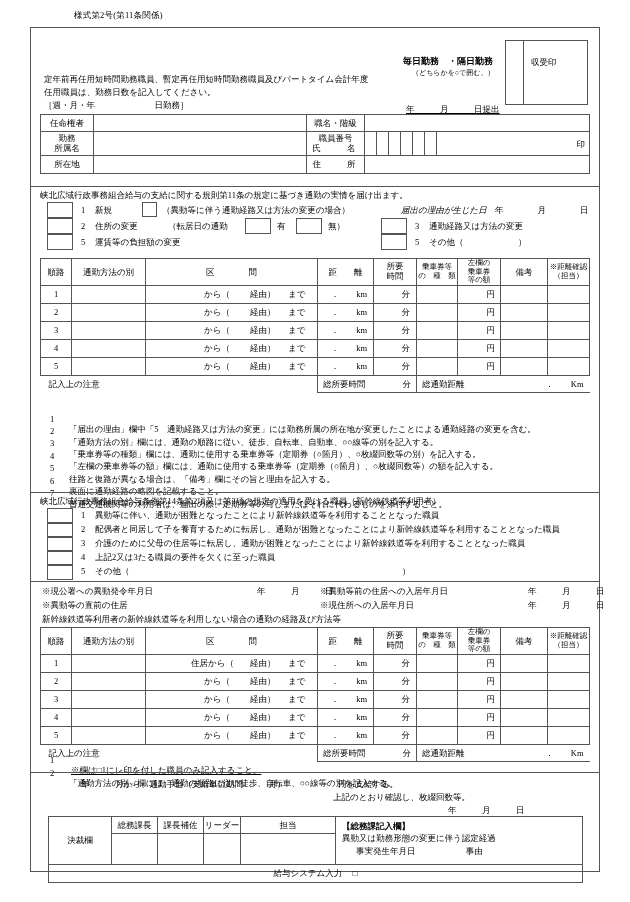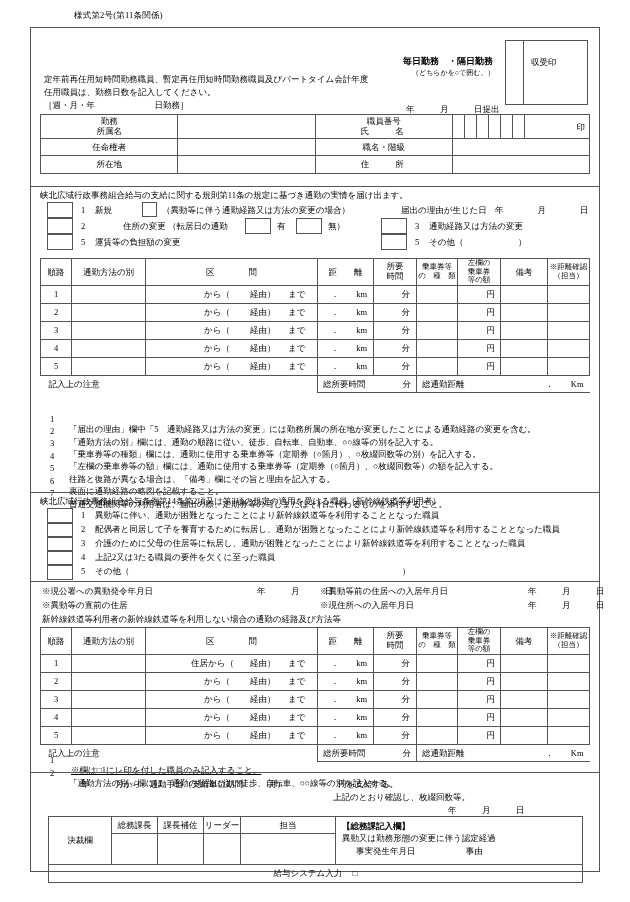--- a/index.html
+++ b/index.html
@@ -43,26 +43,32 @@
   <div class="abs t" style="left:403px;top:56px;font-weight:bold;font-size:9px;">毎日勤務　・隔日勤務</div>
   <div class="abs t7" style="left:412px;top:68px;">（どちらかを○で囲む。）</div>
 
   <div class="abs box" style="left:505px;top:40px;width:83px;height:65px;"></div>
   <div class="abs box" style="left:505px;top:40px;width:19px;height:65px;"></div>
   <div class="abs t" style="left:511px;top:58px;width:12px;line-height:1.15;text-align:center;margin-left:20px;" style2="">収受印</div>
 
   <div class="abs t" style="left:44px;top:74px;">定年前再任用短時間勤務職員、暫定再任用短時間勤務職員及びパートタイム会計年度</div>
   <div class="abs t" style="left:44px;top:87px;">任用職員は、勤務日数を記入してください。</div>
   <div class="abs t" style="left:44px;top:100px;">［週・月・年　　　　　　　日勤務］</div>
-  <div class="abs t" style="left:406px;top:104px;">年　　　月　　　日提出</div>
+  <div class="abs t" style="left:406px;top:104px;text-decoration:underline;">年　　　月　　　日提出</div>
 
   <div class="abs" style="left:40px;top:114px;">
     <table class="tbl" style="width:550px;">
       <tbody>
           <tr>
+        <td style="width:52px;height:16px;">任命権者</td>
+        <td style="width:212px;"></td>
+        <td style="width:57px;">職名・階級</td>
+        <td></td>
+      </tr>
+      <tr>
         <td style="height:23px;line-height:1.15;">
           <div>勤務</div>
           <div>所属名</div>
         </td>
         <td></td>
         <td style="line-height:1.15;">
           <div>職員番号</div>
           <div class="spread2">氏　　名</div>
         </td>
         <td style="padding:0;">
@@ -75,26 +81,20 @@
               <span style="display:block;width:11px;border-right:1px solid #555;"></span>
               <span style="display:block;width:11px;border-right:1px solid #555;"></span>
             </div>
             <div style="flex:1;position:relative;">
               <span class="t" style="position:absolute;right:4px;bottom:5px;">印</span>
             </div>
           </div>
         </td>
       </tr>
       <tr>
-        <td style="width:52px;height:16px;">任命権者</td>
-        <td style="width:212px;"></td>
-        <td style="width:57px;">職名・階級</td>
-        <td></td>
-      </tr>
-      <tr>
         <td style="height:17px;">所在地</td>
         <td></td>
         <td class="spread2">住　　所</td>
         <td></td>
       </tr>
     </tbody>
       </table>
   </div>
 
   <div class="hr" style="left:31px;top:186px;width:568px;"></div>
@@ -104,31 +104,31 @@
   <div class="ckbox" style="left:47px;top:202px;"></div>
   <div class="ckbox" style="left:47px;top:218px;"></div>
   <div class="ckbox" style="left:47px;top:234px;"></div>
 
   <div class="abs t" style="left:81px;top:205px;">1</div>
   <div class="abs t" style="left:95px;top:205px;">新規</div>
   <div class="ckbox" style="left:142px;top:202px;width:15px;height:15px;"></div>
   <div class="abs t" style="left:162px;top:205px;">（異動等に伴う通勤経路又は方法の変更の場合）</div>
 
   <div class="abs t" style="left:81px;top:221px;">2</div>
-  <div class="abs t" style="left:95px;top:221px;margin-left:28px;">住所の変更</div>
+  <div class="abs t" style="left:95px;top:221px;">住所の変更</div>
   <div class="abs t" style="left:168px;top:221px;">（転居日の通勤</div>
   <div class="ckbox" style="left:245px;top:218px;"></div>
   <div class="abs t" style="left:277px;top:221px;">有</div>
   <div class="ckbox" style="left:296px;top:218px;"></div>
   <div class="abs t" style="left:328px;top:221px;">無）</div>
 
   <div class="abs t" style="left:81px;top:237px;">5</div>
   <div class="abs t" style="left:95px;top:237px;">運賃等の負担額の変更</div>
 
-  <div class="abs t" style="left:401px;top:205px;">届出の理由が生じた日</div>
+  <div class="abs t" style="left:401px;top:205px;font-style:italic;">届出の理由が生じた日</div>
   <div class="abs t" style="left:495px;top:205px;">年　　　　月　　　　日</div>
 
   <div class="ckbox" style="left:381px;top:218px;"></div>
   <div class="ckbox" style="left:381px;top:234px;"></div>
   <div class="abs t" style="left:415px;top:221px;">3</div>
   <div class="abs t" style="left:429px;top:221px;">通勤経路又は方法の変更</div>
   <div class="abs t" style="left:415px;top:237px;">5</div>
   <div class="abs t" style="left:429px;top:237px;">その他（</div>
   <div class="abs t" style="left:518px;top:237px;">）</div>
 

